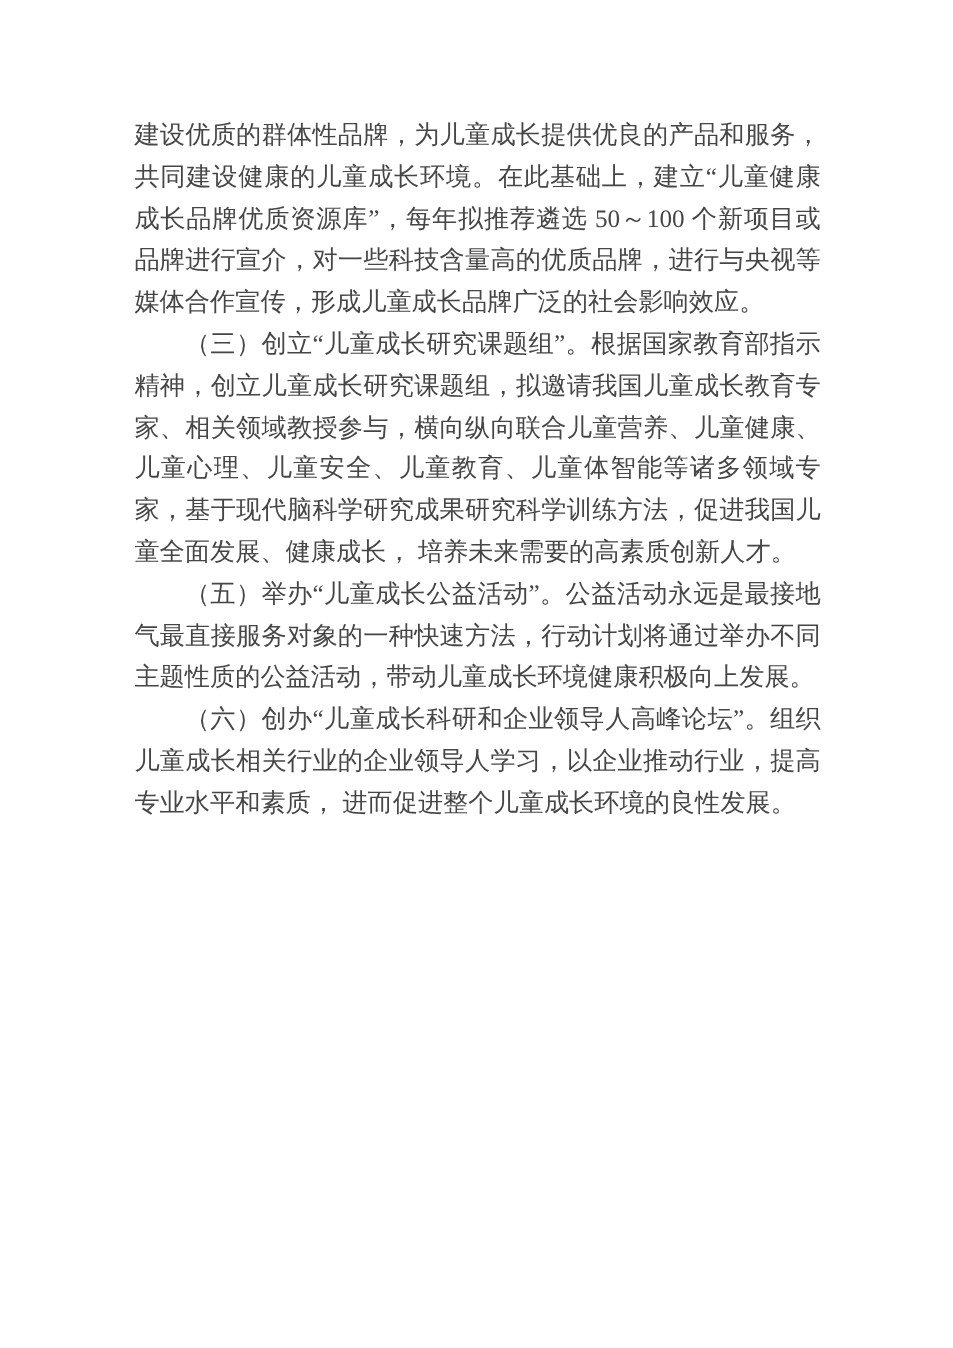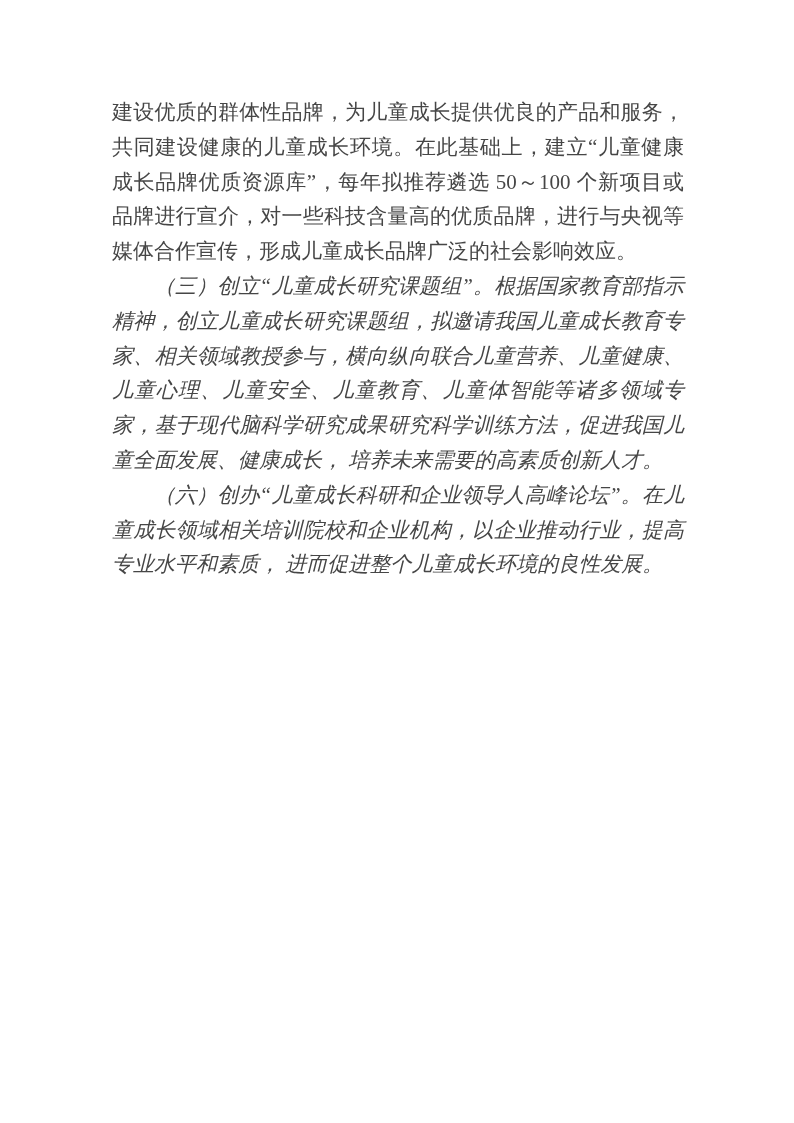--- a/index.html
+++ b/index.html
@@ -24,21 +24,20 @@
     line-height: 34.8px;
     color: #464646;
     text-align: justify;
   }
   .content p {
     margin: 0;
     padding: 0;
   }
   .content p.indent {
     text-indent: 2em;
-    font-style: italic;
   }
   .page-number {
     position: absolute;
     left: 0;
     right: 0;
     top: 1025px;
     text-align: center;
     font-size: 14px;
     color: #3c3c3c;
     font-family: "Liberation Serif", "DejaVu Serif", serif;
@@ -63,21 +62,22 @@
   }
 </style>
 </head>
 <body>
 
 <div class="page">
 
   <div class="content">
     <p>建设优质的群体性品牌，为儿童成长提供优良的产品和服务，共同建设健康的儿童成长环境。在此基础上，建立“儿童健康成长品牌优质资源库”，每年拟推荐遴选 50～100 个新项目或品牌进行宣介，对一些科技含量高的优质品牌，进行与央视等媒体合作宣传，形成儿童成长品牌广泛的社会影响效应。</p>
     <p class="indent">（三）创立“儿童成长研究课题组”。根据国家教育部指示精神，创立儿童成长研究课题组，拟邀请我国儿童成长教育专家、相关领域教授参与，横向纵向联合儿童营养、儿童健康、儿童心理、儿童安全、儿童教育、儿童体智能等诸多领域专家，基于现代脑科学研究成果研究科学训练方法，促进我国儿童全面发展、健康成长， 培养未来需要的高素质创新人才。</p>
-    <p class="indent">（六）创办“儿童成长科研和企业领导人高峰论坛”。在儿童成长领域相关培训院校和企业机构，以企业推动行业，提高专业水平和素质， 进而促进整个儿童成长环境的良性发展。</p>
+    <p class="indent">（五）举办“儿童成长公益活动”。公益活动永远是最接地气最直接服务对象的一种快速方法，行动计划将通过举办不同主题性质的公益活动，带动儿童成长环境健康积极向上发展。</p>
+    <p class="indent">（六）创办“儿童成长科研和企业领导人高峰论坛”。组织儿童成长相关行业的企业领导人学习，以企业推动行业，提高专业水平和素质， 进而促进整个儿童成长环境的良性发展。</p>
   </div>
 
   <div class="page-number">2</div>
 
   <div class="watermark">
     <span class="wm-icon">
       <svg viewBox="0 0 34 28" width="34" height="28" xmlns="http://www.w3.org/2000/svg">
         <g fill="none" stroke="#cdcdcd" stroke-width="1.6">
           <ellipse cx="13" cy="11" rx="11" ry="9.4"></ellipse>
           <path d="M6.5 19.2 L4.4 23.4 L9.6 20.9" stroke-linejoin="round"></path>

